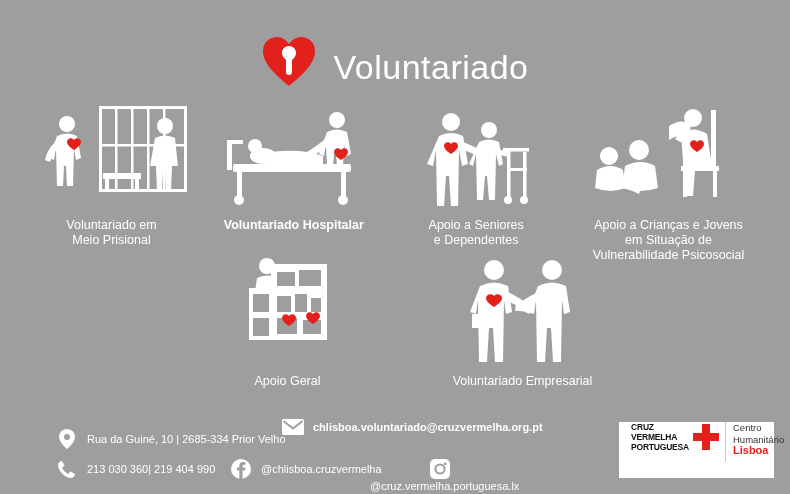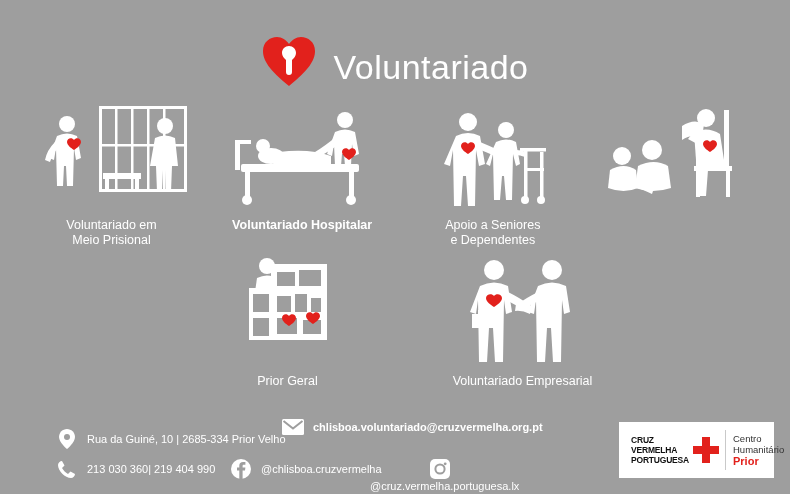--- a/index.html
+++ b/index.html
@@ -124,21 +124,21 @@
 
   
   .badge {
     position: absolute;
     right: 16px;
     top: 422px;
     width: 155px;
     height: 56px;
     background: #ffffff;
     display: flex;
-    align-items: center;
+    align-items: flex-start;
     padding: 0 12px;
     box-sizing: border-box;
   }
   .badge-left {
     display: flex;
     align-items: center;
     gap: 4px;
     flex: 0 0 auto;
     padding-right: 6px;
   }
@@ -325,20 +325,23 @@
             <rect x="98" y="66" width="38" height="5"></rect>
             <rect x="100" y="71" width="4" height="26"></rect>
             <rect x="130" y="71" width="4" height="26"></rect>
 
             <path d="M86 26 q12 -8 22 -2 l-2 14 q-10 -5 -20 2 Z"></path>
             <path d="M96 34 q8 4 14 10 l-4 4 q-7 -6 -14 -9 Z"></path>
           </g>
           <path class="redheart" d="M114 42 c-2 -3 -7 -2 -7 2 0 3 4 6 7 8 3 -2 7 -5 7 -8 0 -4 -5 -5 -7 -2 Z"></path>
         </svg>
       </div>
+      <div class="caption wide" style="white-space: pre-line;">Apoio a Crianças e Jovens
+em Situação de
+Vulnerabilidade Psicosocial</div>
     </div>
   </div>
 
   <div class="row row2">
 
     <div class="cell">
       <div class="art small">
         <svg width="110" height="112" viewBox="0 0 110 112">
           <g class="white">
 
@@ -358,21 +361,21 @@
             <rect x="78" y="46" width="10" height="14"></rect>
             <rect x="44" y="66" width="20" height="16"></rect>
             <rect x="70" y="68" width="18" height="14"></rect>
             <rect x="20" y="42" width="16" height="18"></rect>
             <rect x="20" y="66" width="16" height="18"></rect>
           </g>
           <path class="redheart" d="M56 64 c-2 -3 -7 -2 -7 2 0 3 4 6 7 8 3 -2 7 -5 7 -8 0 -4 -5 -5 -7 -2 Z"></path>
           <path class="redheart" d="M80 62 c-2 -3 -7 -2 -7 2 0 3 4 6 7 8 3 -2 7 -5 7 -8 0 -4 -5 -5 -7 -2 Z"></path>
         </svg>
       </div>
-      <div class="caption" style="white-space: pre-line;">Prior Geral</div>
+      <div class="caption" style="white-space: pre-line;">Apoio Geral</div>
     </div>
 
     <div class="cell">
       <div class="art small">
         <svg width="150" height="112" viewBox="0 0 150 112">
 
           <g class="white">
             <circle cx="46" cy="18" r="10"></circle>
             <path d="M32 34 q14 -7 28 0 l4 26 -6 2 -2 -14 -1 62 -8 0 -2 -34 -4 0 -2 34 -8 0 -1 -62 -2 14 -6 -2 Z"></path>
             <path d="M60 40 q12 6 20 12 l-4 6 q-10 -6 -18 -10 Z"></path>
@@ -456,17 +459,17 @@
         <div>CRUZ</div>
         <div>VERMELHA</div>
         <div>PORTUGUESA</div>
       </div>
       <span class="red-cross"></span>
     </div>
     <div class="badge-sep"></div>
     <div class="badge-right">
       <div>Centro</div>
       <div>Humanitário</div>
-      <div class="lisboa">Prior</div>
+      <div class="lisboa">Lisboa</div>
     </div>
   </div>
 
 </div>
 
 </body></html>

